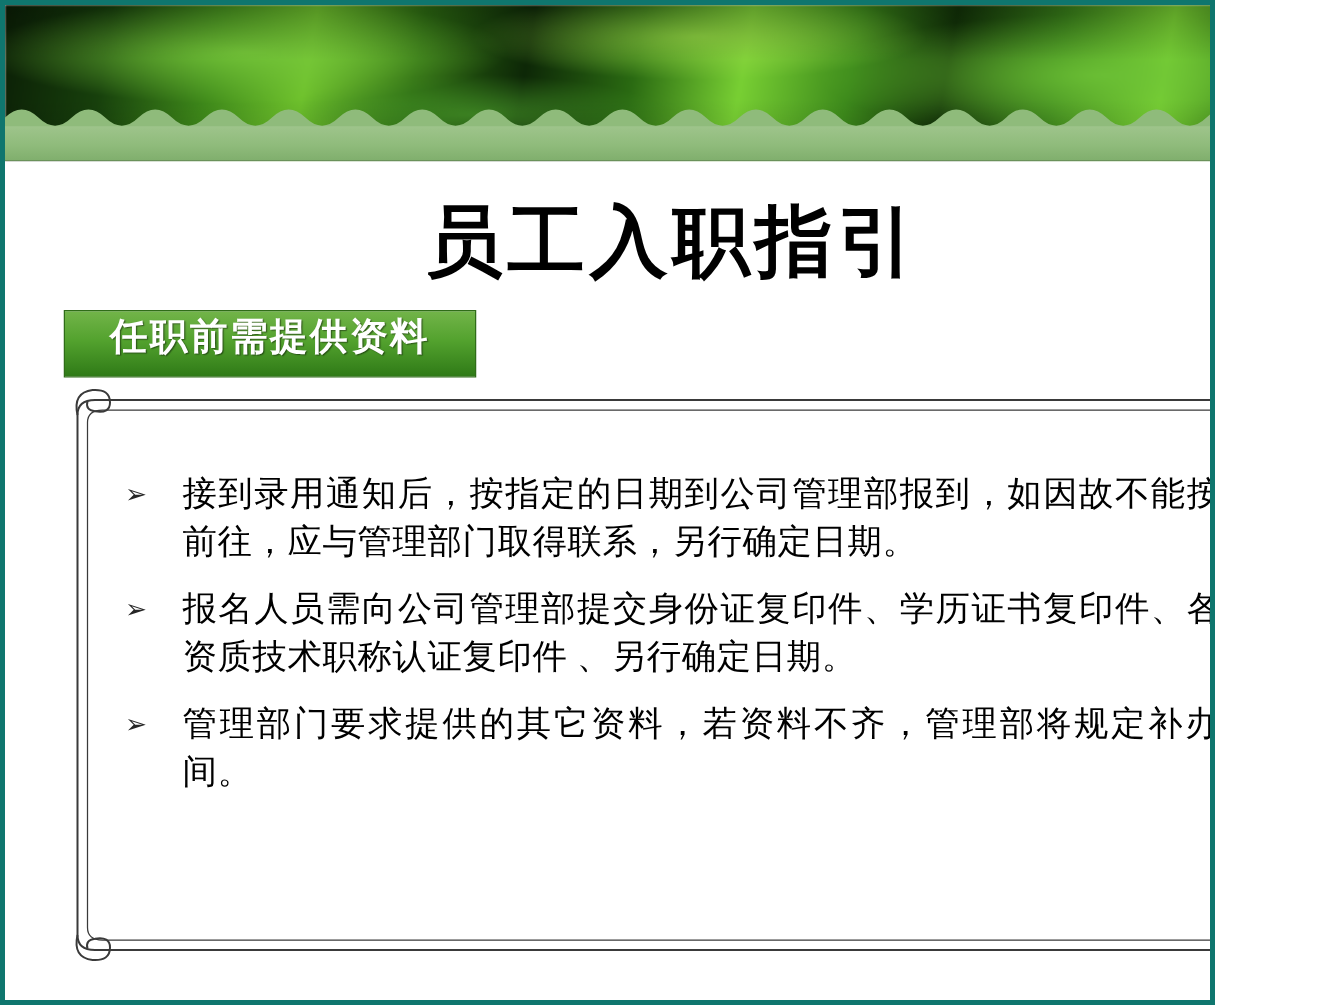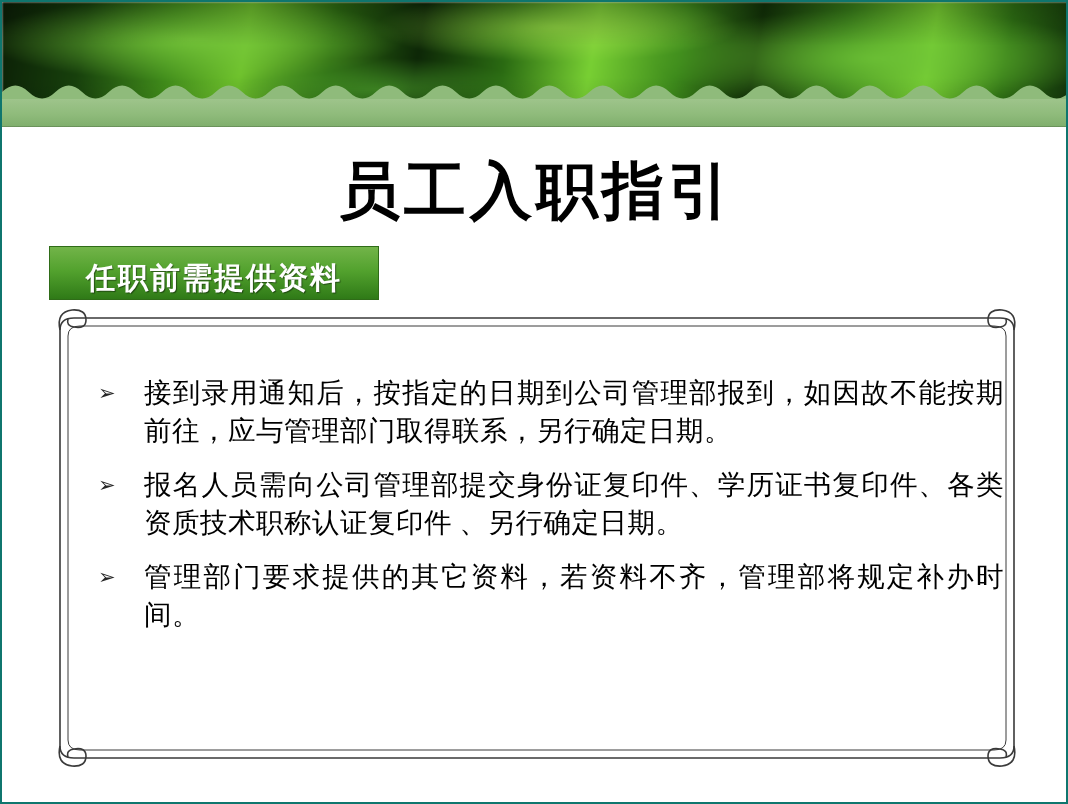--- a/index.html
+++ b/index.html
@@ -8,25 +8,25 @@
     background: #ffffff;
   }
   body {
     width: 1068px;
     height: 804px;
     font-family: "Liberation Serif", serif;
     overflow: hidden;
   }
   .slide {
     position: relative;
-    width: 1068px;
+    width: 972px;
     height: 804px;
     background: #ffffff;
     box-sizing: border-box;
-    border: 2px solid #0f766e;
+    border: 4px solid #0f766e;
     overflow: hidden;
   }
 
   
   .banner {
     position: absolute;
     left: 0;
     top: 0;
     width: 1068px;
     height: 125px;
@@ -110,21 +110,21 @@
   
   .section-tab {
     position: absolute;
     left: 47px;
     top: 244px;
     width: 330px;
     height: 54px;
     background: linear-gradient(180deg, #72b449 0%, #53a22e 45%, #2f7a17 100%);
     border: 1px solid #2f6c18;
     display: flex;
-    align-items: flex-end;
+    align-items: flex-start;
     justify-content: center;
     box-sizing: border-box;
   }
   .section-tab-label {
     font-family: "Liberation Serif", serif;
     font-size: 30px;
     font-weight: 700;
     color: #ffffff;
     letter-spacing: 2px;
     text-shadow: 1px 1px 1px rgba(0,0,0,0.45);

